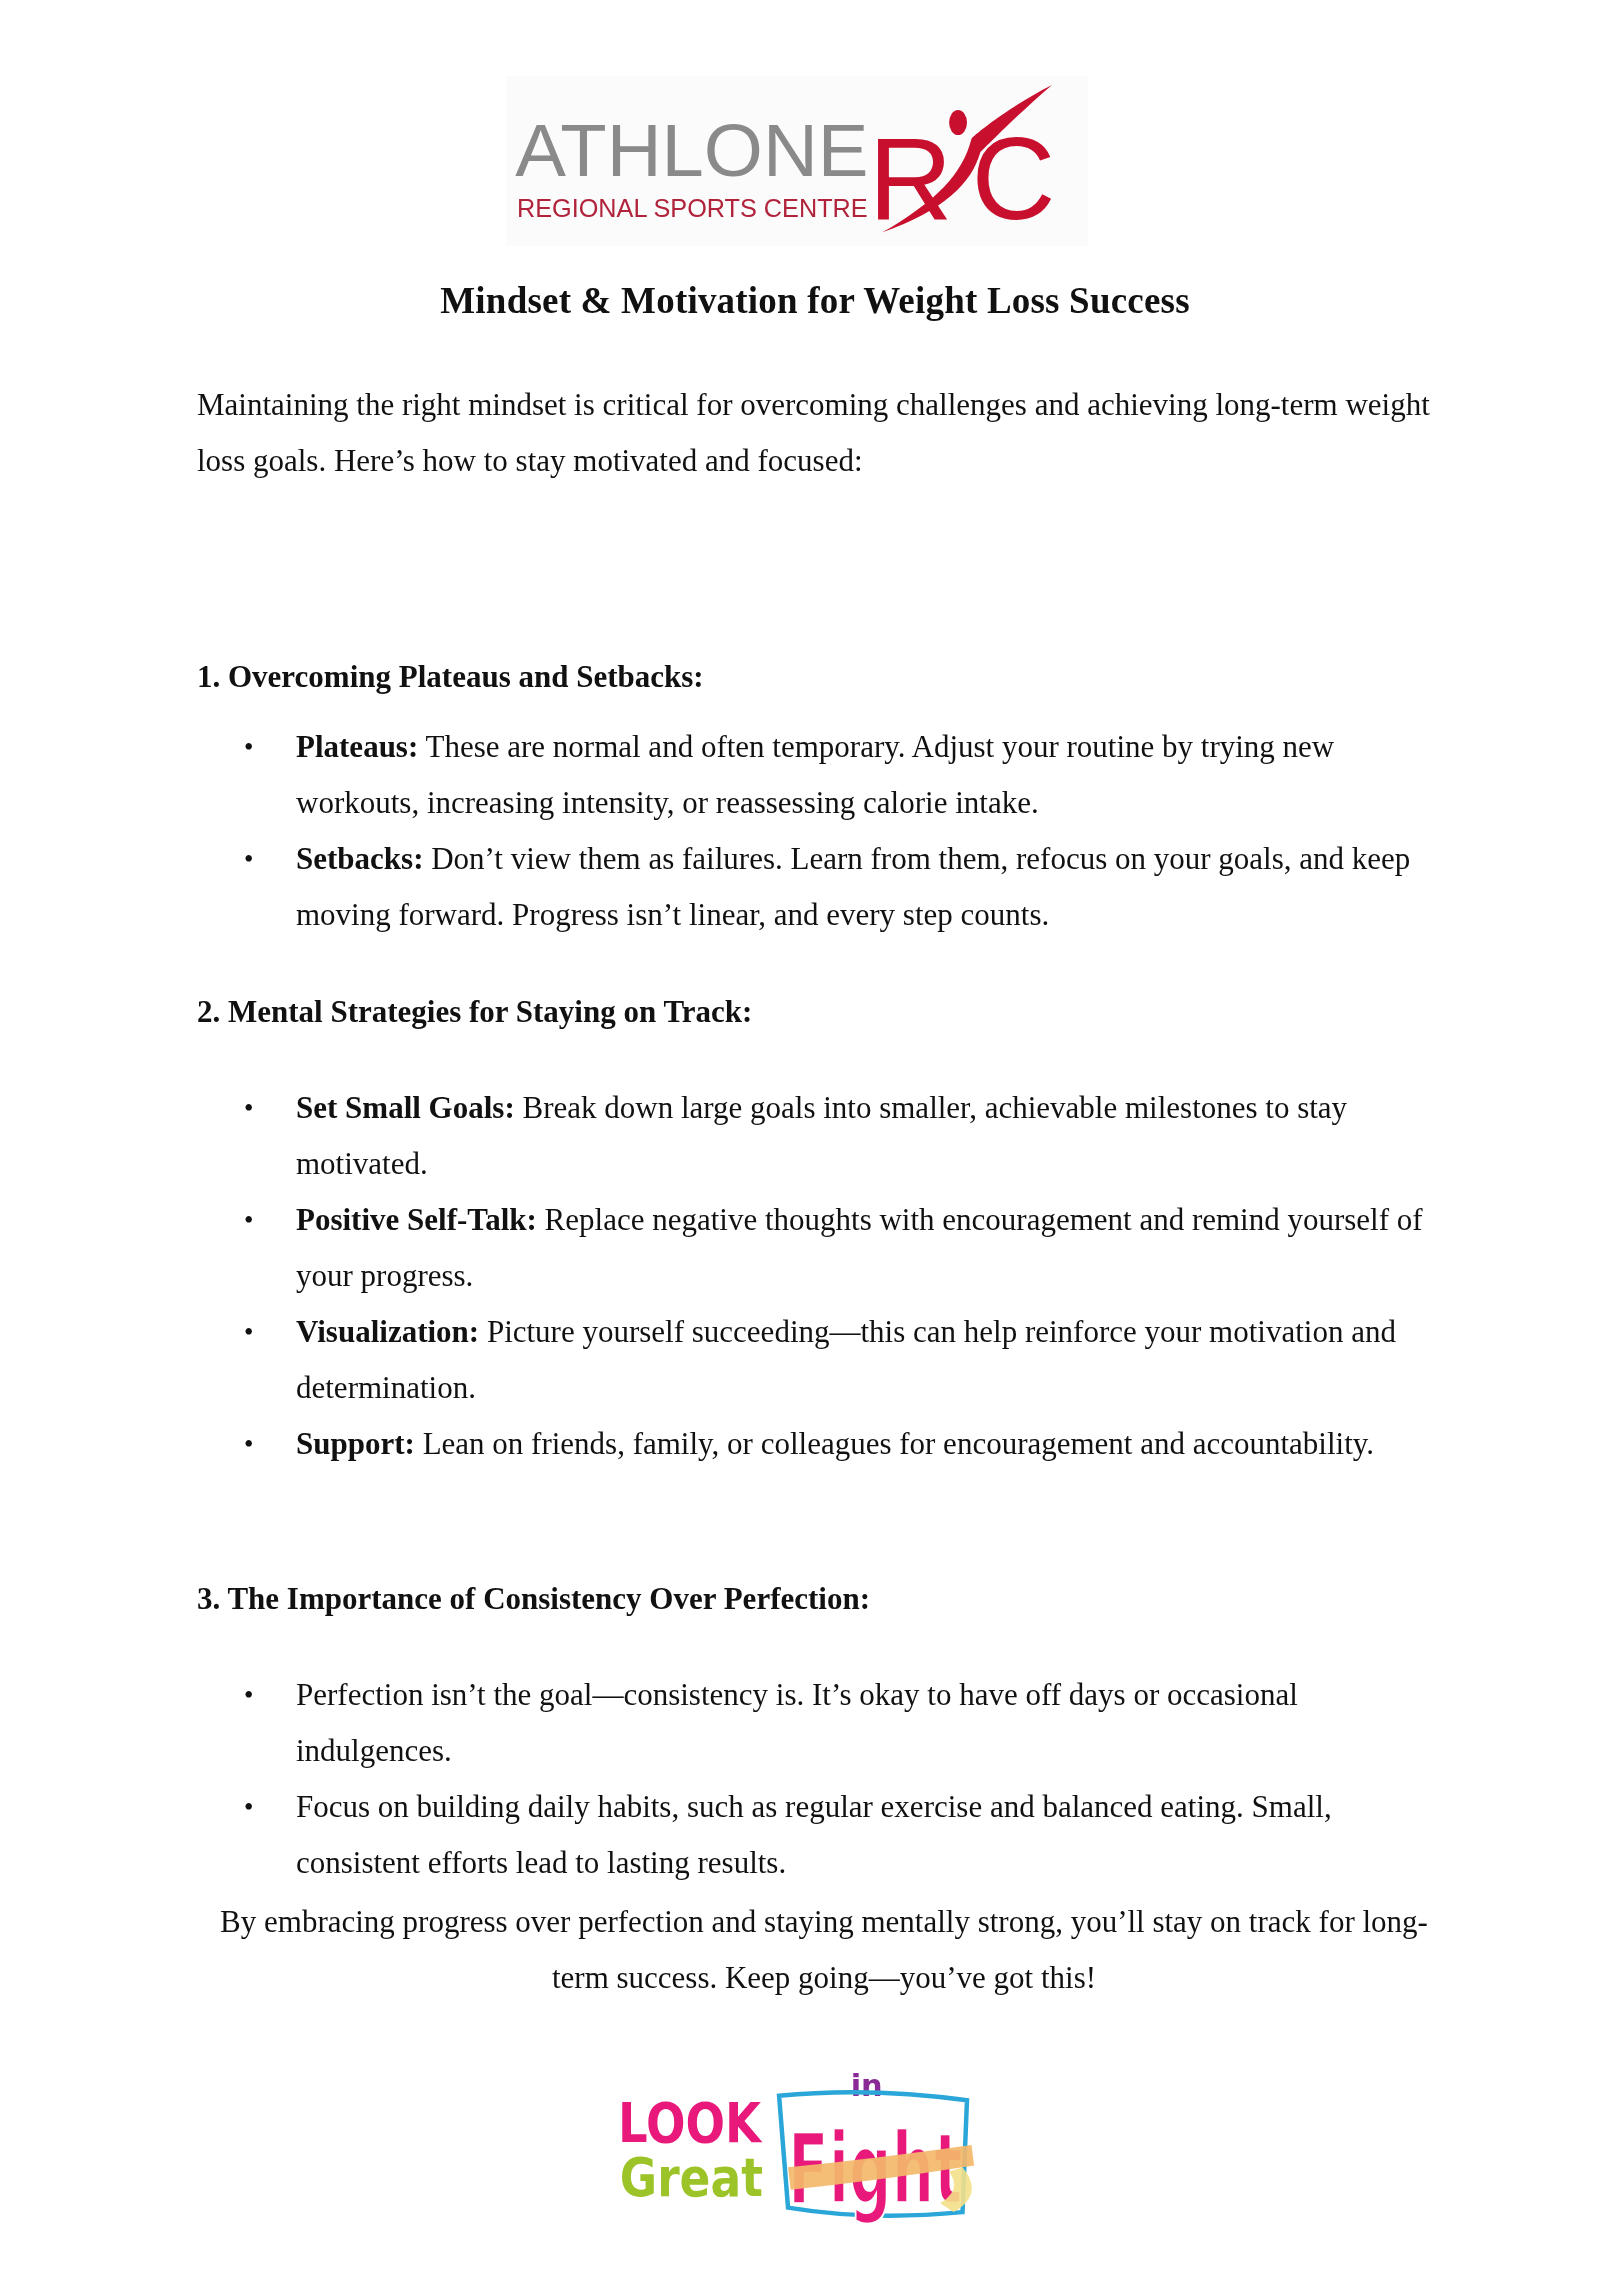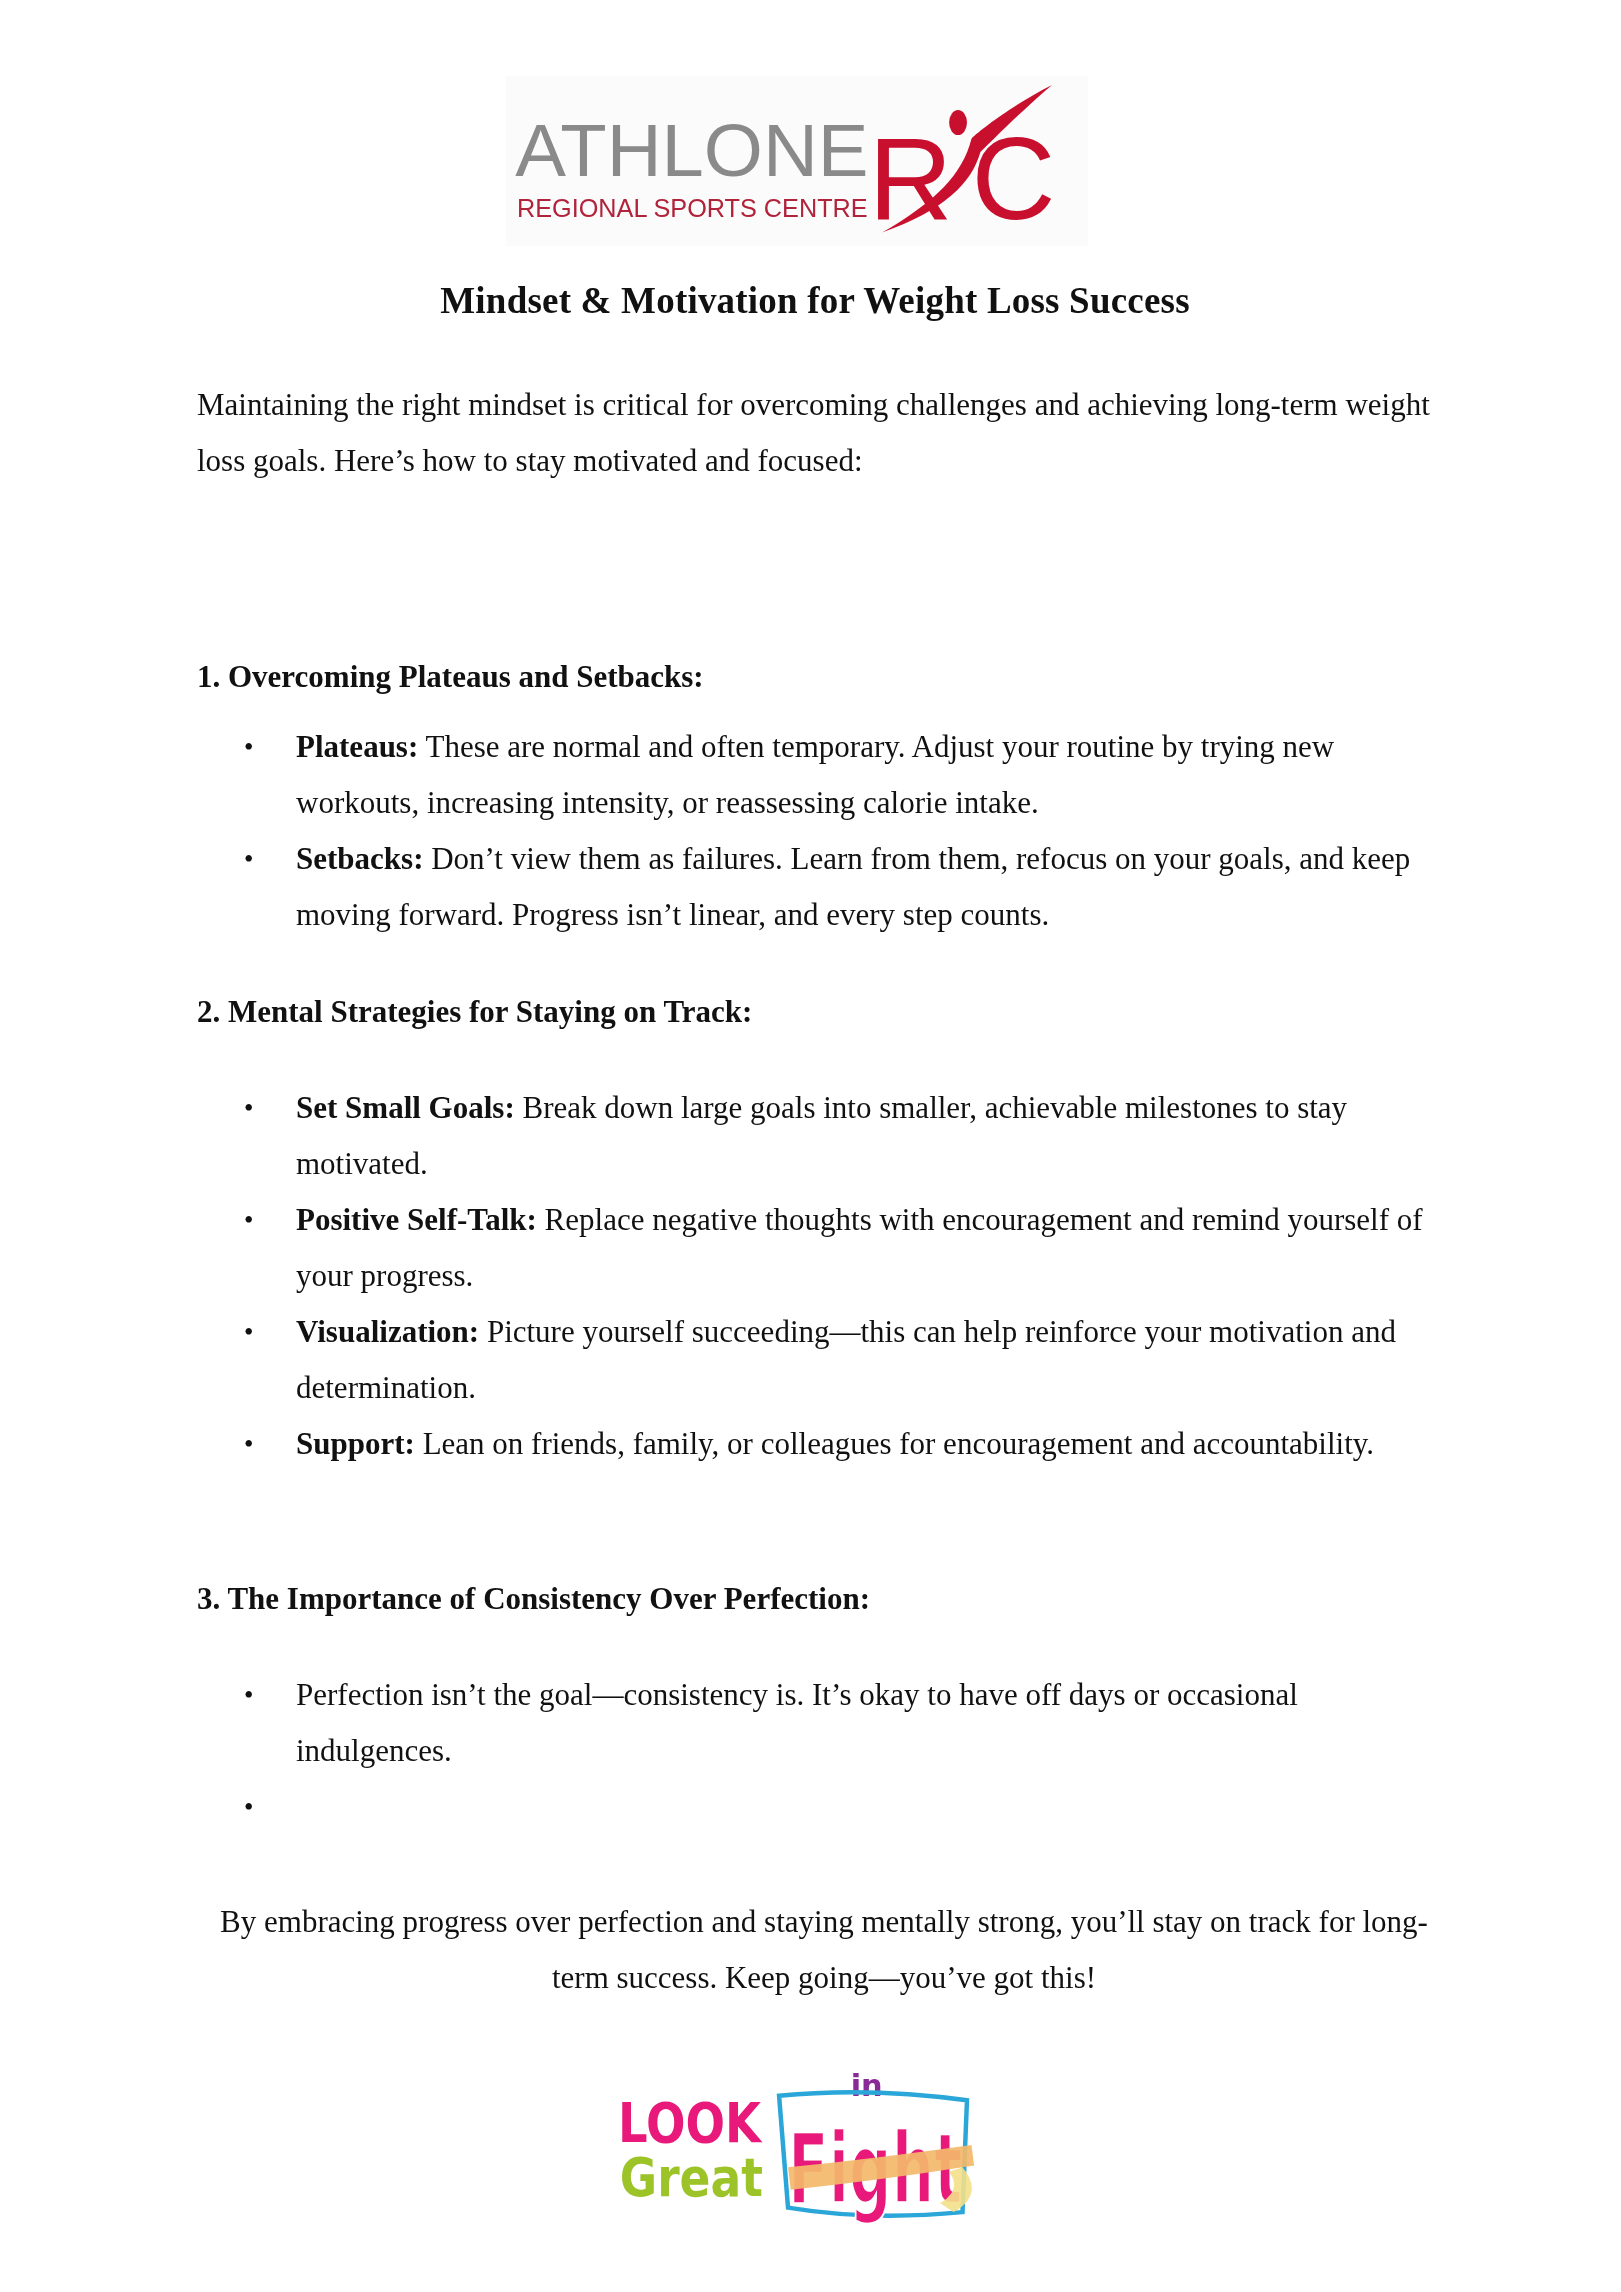--- a/index.html
+++ b/index.html
@@ -85,20 +85,21 @@
 </ul>
 
 <div class="heading h3">3. The Importance of Consistency Over Perfection:</div>
 <ul class="list l3">
   <li>
     <span class="bullet">•</span>
     <span>Perfection isn’t the goal—consistency is. It’s okay to have off days or occasional indulgences.</span>
   </li>
   <li>
     <span class="bullet">•</span>
+    <span>Focus on building daily habits, such as regular exercise and balanced eating. Small, consistent efforts lead to lasting results.</span>
   </li>
 </ul>
 
 <div class="para closing">By embracing progress over perfection and staying mentally strong, you’ll stay on track for long-term success. Keep going—you’ve got this!</div>
 
 <div class="logo-bottom">
   <svg viewBox="0 0 410 190">
     <text x="10" y="92" font-family="DejaVu Sans, sans-serif" font-weight="bold" font-size="62" fill="#e8197a" textLength="160" lengthAdjust="spacingAndGlyphs">LOOK</text>
     <text x="12" y="152" font-family="DejaVu Sans, sans-serif" font-weight="bold" font-size="60" fill="#9cc428" textLength="160" lengthAdjust="spacingAndGlyphs">Great</text>
     <text x="270" y="40" font-family="DejaVu Sans, sans-serif" font-weight="bold" font-size="34" fill="#8a2a96">in</text>

